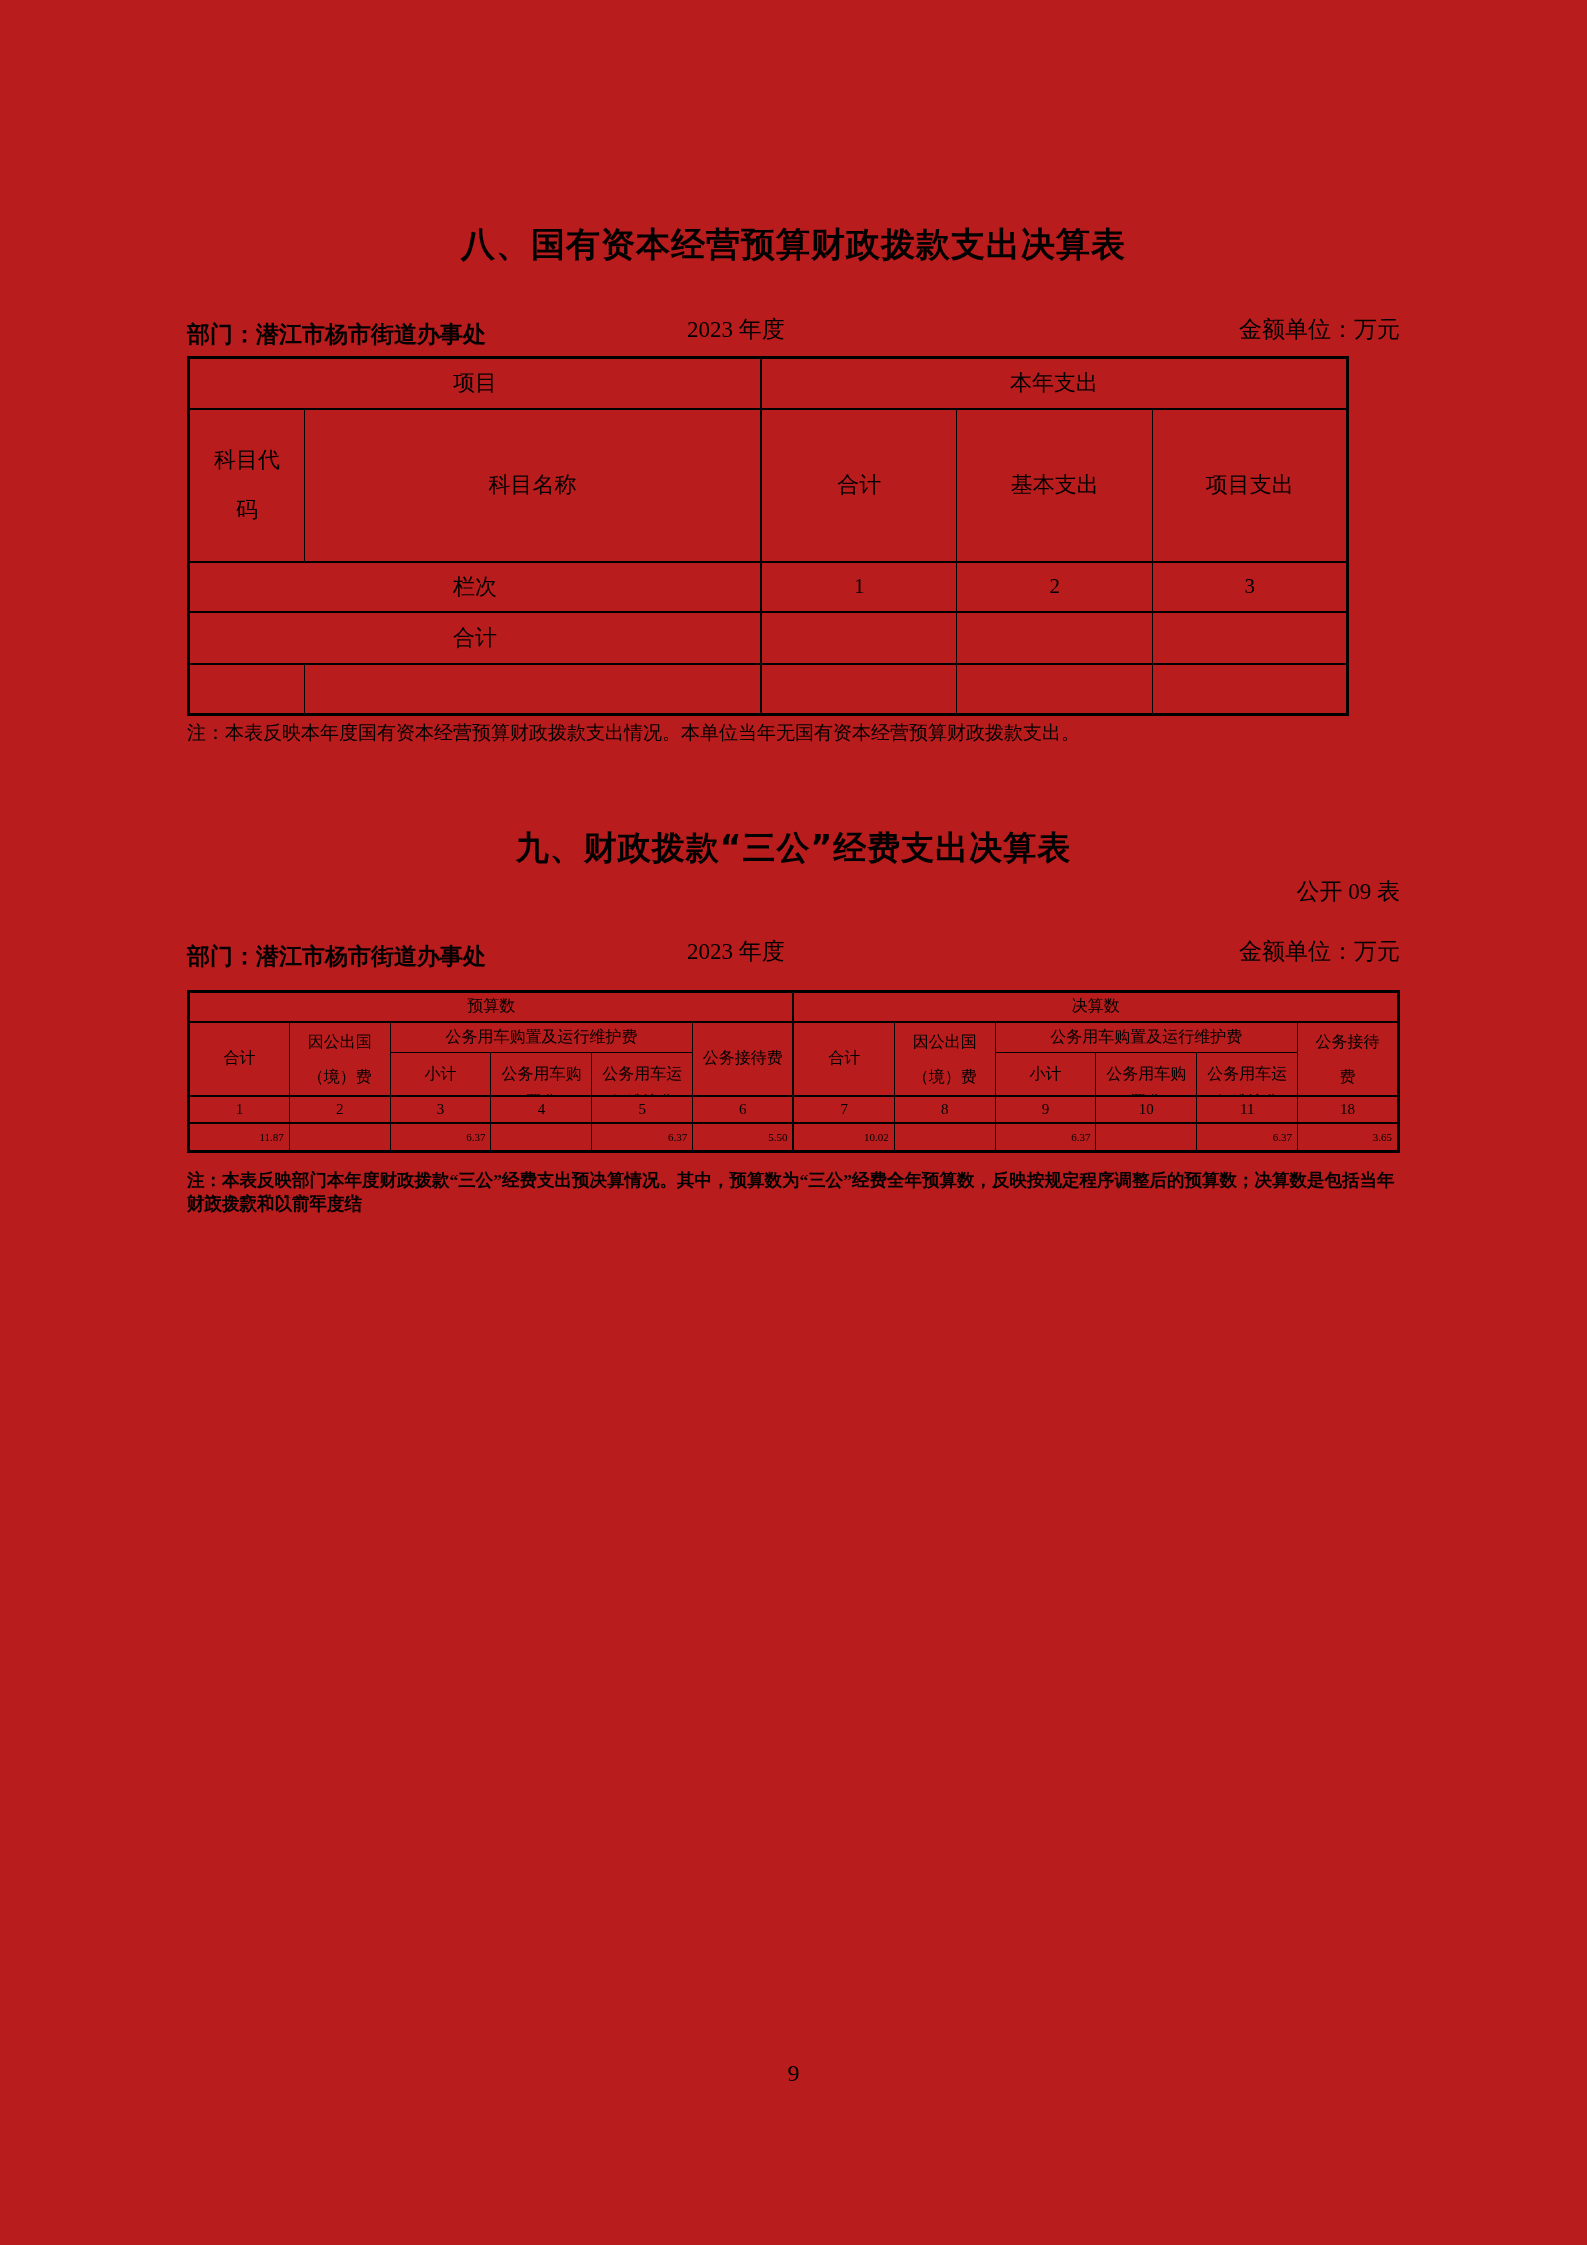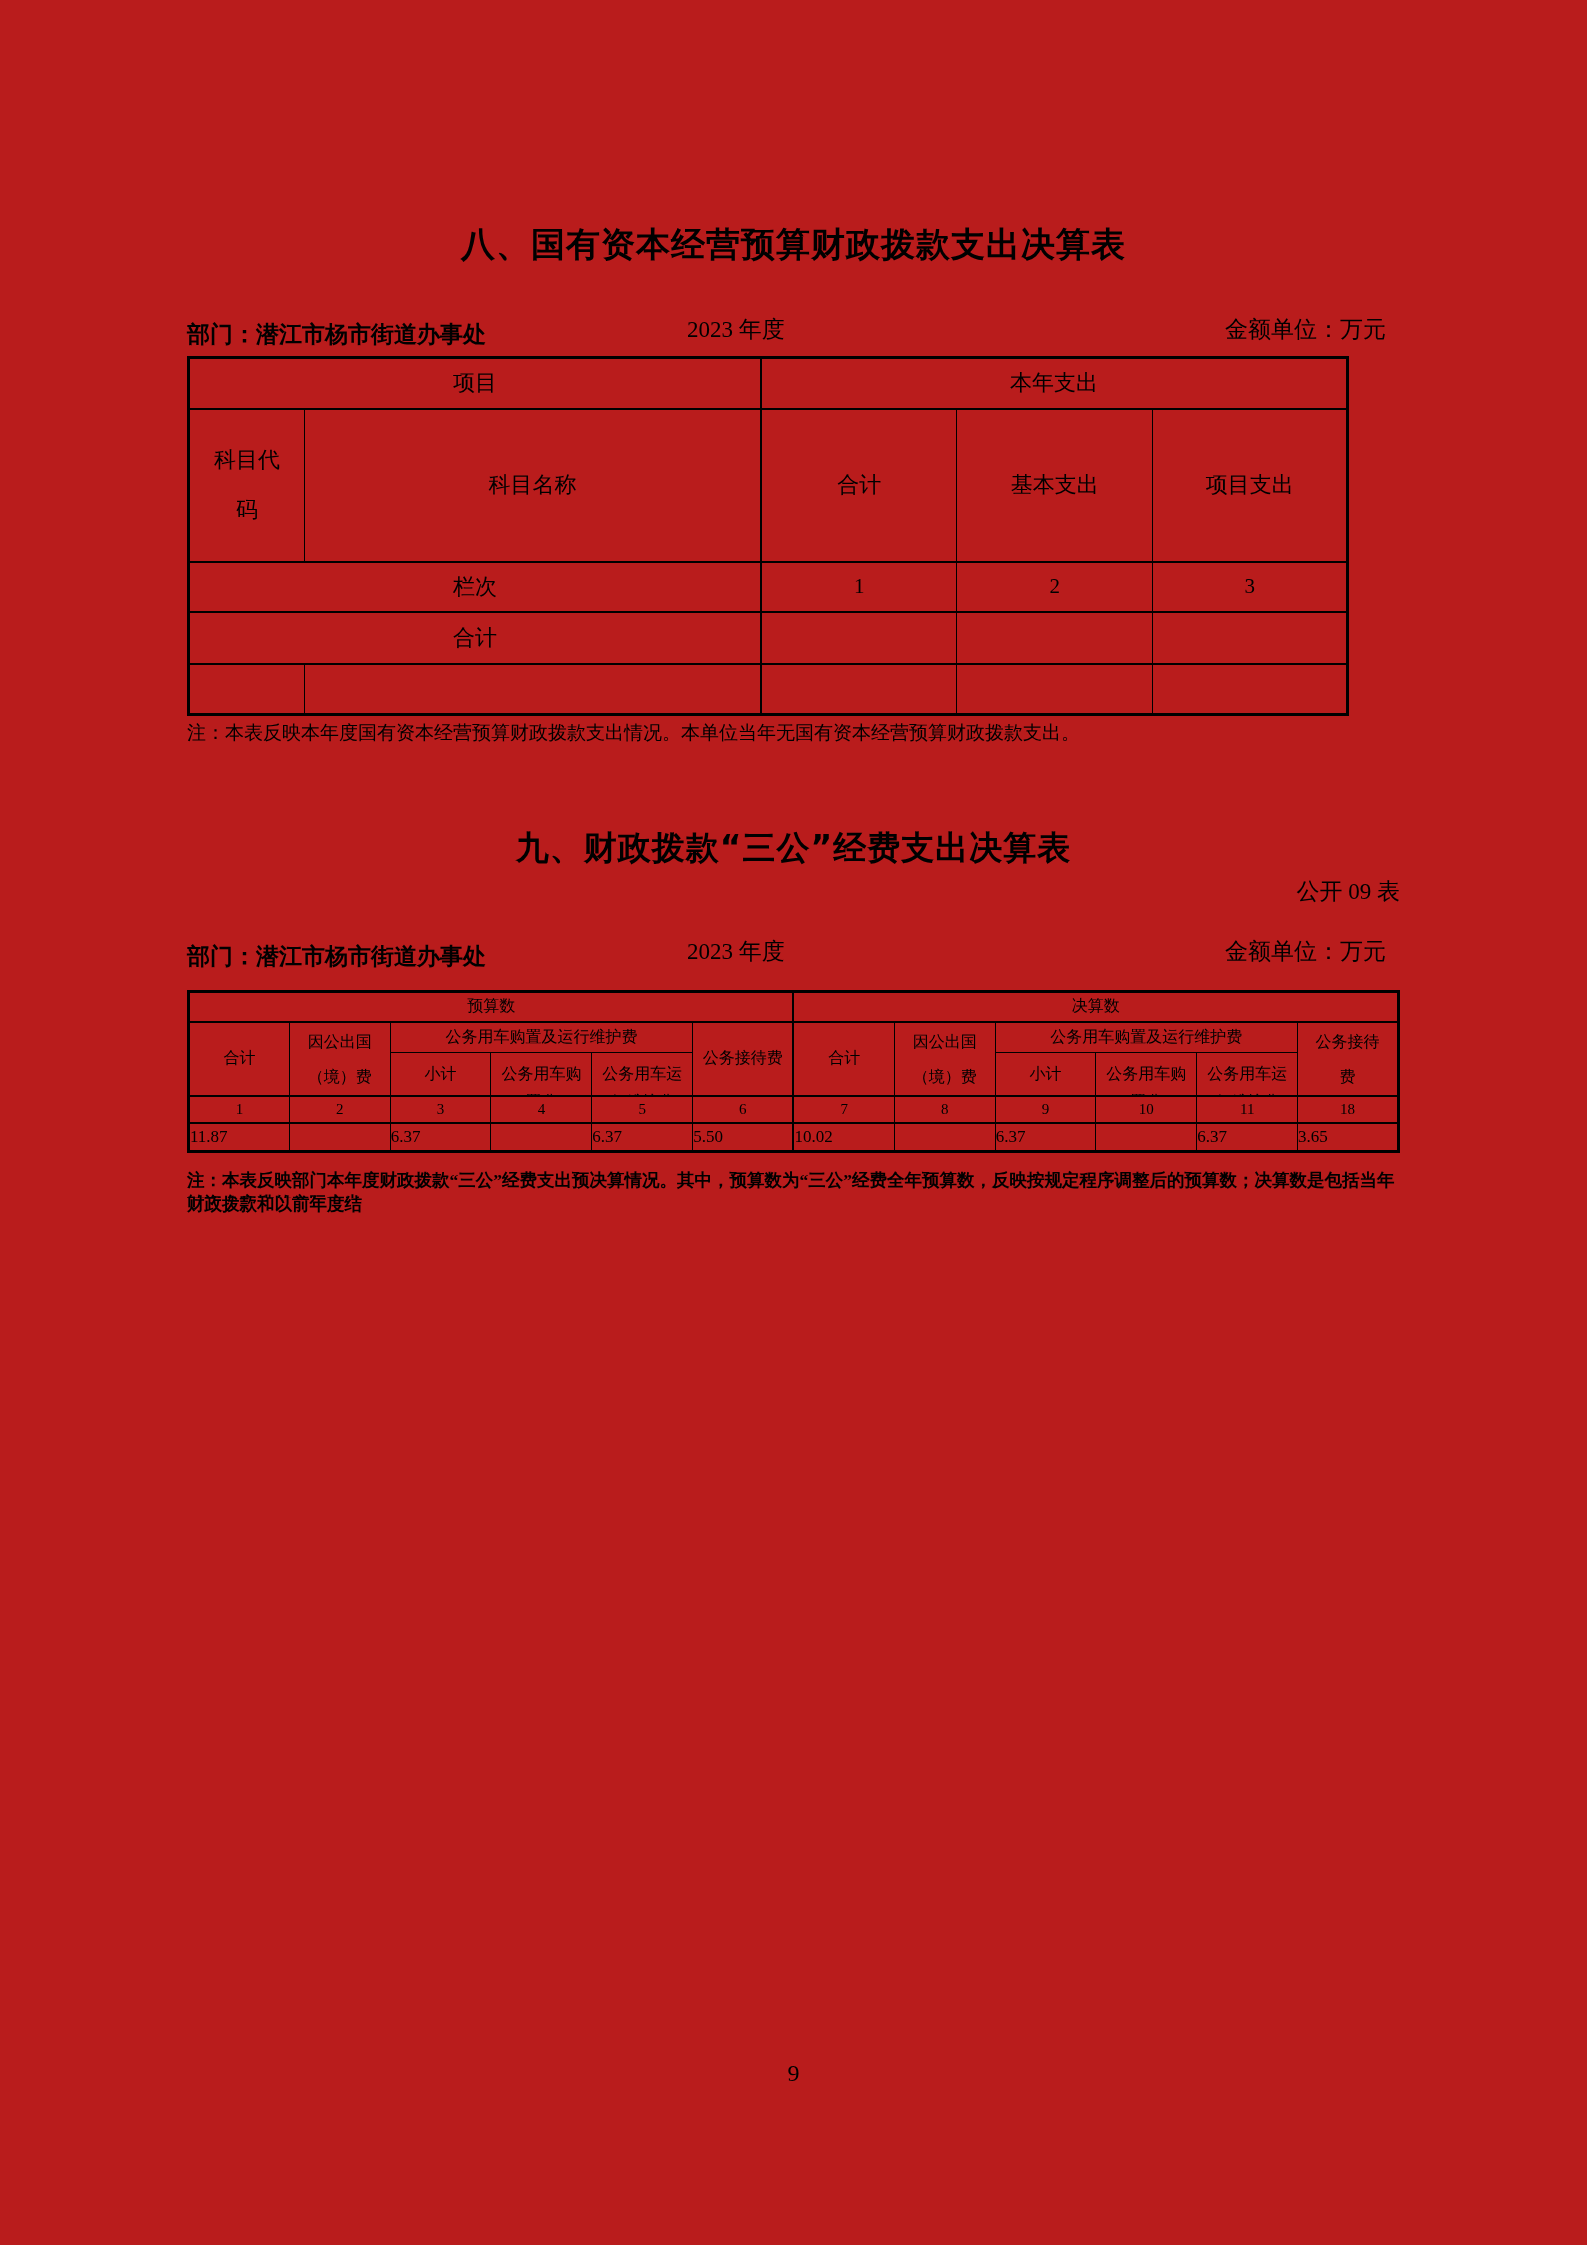--- a/index.html
+++ b/index.html
@@ -27,21 +27,21 @@
     left:187px; width:1213px;
     text-align:right;
     font-size:23px;
   }
   .meta-line {
     left:187px; width:1213px; height:30px;
     font-size:23px;
   }
   .meta-line .dept { position:absolute; left:0; top:5px;font-weight:bold; }
   .meta-line .year { position:absolute; left:500px; top:0; }
-  .meta-line .unit { position:absolute; right:14px; top:0; }
+  .meta-line .unit { position:absolute; right:0; top:0; }
 
   
   table { border-collapse:collapse; table-layout:fixed; }
   .t8 {
     left:187px; top:356px; width:1162px;
     font-size:22px; text-align:center;
   }
   .t8 td { border:1px solid #000; border-bottom-width:2px; padding:0; vertical-align:middle; }
   .t8 { border:3px solid #000; }
   .t8 .r1 { height:51px; }
@@ -67,21 +67,21 @@
   .t9 .rE { height:28px; }
   .t9 td.mid { border-left-width:2.5px; }
   .t9 td.veh { border-bottom-width:1px; }
   .t9 .two-line { line-height:35px; }
   .t9 .clipbox {
     height:42px; overflow:hidden;
     line-height:28px; padding-top:7px;
     box-sizing:border-box;
   }
   .t9 .rD td { font-size:15px; }
-  .t9 .rE td { text-align:left; padding-right:5px; font-size:17px;margin-top:36px; }
+  .t9 .rE td { text-align:right; padding-right:5px; font-size:11px;margin-top:36px; }
 
   .note1 { left:187px; width:1213px; font-size:19px; }
   .note2 { left:187px; width:1213px; font-size:17.5px; font-weight:600;margin-top:12px; }
   .note2-clip {
     left:187px; top:1191px; width:1213px; height:7px;
     overflow:hidden; font-size:17.5px; font-weight:600;
   }
   .pagenum { left:0; top:2060px; width:1587px; text-align:center; font-size:24px; }
 </style>
 </head>

